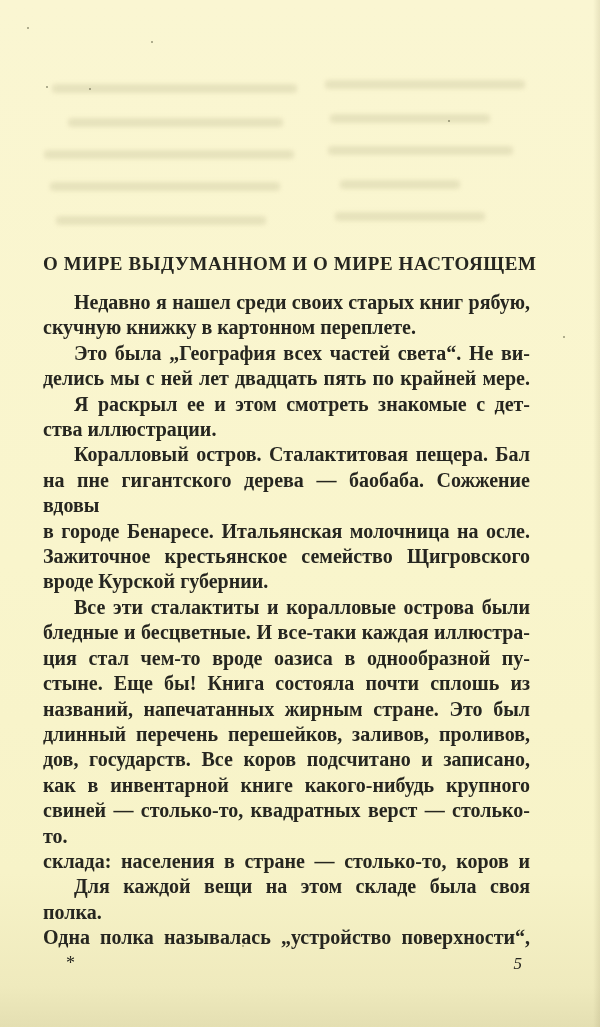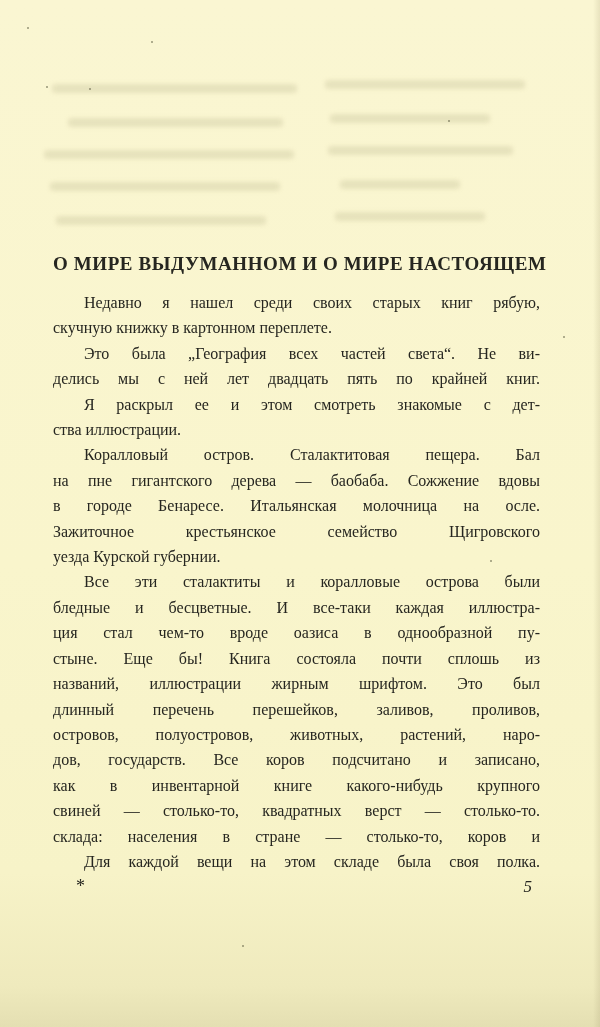--- a/index.html
+++ b/index.html
@@ -37,31 +37,32 @@
   .s7 { left: 10px;  top: 112px; width: 230px; }
   .s8 { left: 300px; top: 110px; width: 120px; }
   .s9 { left: 16px;  top: 146px; width: 210px; }
   .s10{ left: 295px; top: 142px; width: 150px; }
   .speck {
     position: absolute; width: 2px; height: 2px; border-radius: 50%;
     background: rgba(70,70,45,0.55);
   }
   
   .content {
-    position: absolute; left: 53px; top: 253px; width: 487px;
+    position: absolute; left: 43px; top: 253px; width: 487px;
   }
   .title {
     font-size: 19px; font-weight: bold; text-align: center;
     letter-spacing: 0.6px; line-height: 22px; margin: 0 0 15px 0;
     white-space: nowrap;
   }
   .line {
-    font-size: 16px; line-height: 25.4px;
+    font-size: 20px; line-height: 25.4px;
     text-align: justify; text-align-last: justify;
     white-space: normal;
+    font-weight: bold;
   }
   .line.ragged { text-align: left; text-align-last: left; }
   .line.indent { text-indent: 31px; }
   .footer-row {
     display: flex; justify-content: space-between; align-items: baseline;
     margin-top: 3px; padding: 0 8px 0 23px;
   }
   .footnote-star { font-size: 18px; line-height: 18px; }
   .page-number { font-size: 17px; font-style: italic; }
 </style>
@@ -92,40 +93,40 @@
   <div class="speck" style="left:242px; top:945px;"></div>
   <div class="speck" style="left:490px; top:560px;"></div>
 
   <div class="content">
 
     <h1 class="title">О МИРЕ ВЫДУМАННОМ И О МИРЕ НАСТОЯЩЕМ</h1>
 
     <div class="line indent">Недавно я нашел среди своих старых книг рябую,</div>
     <div class="line ragged">скучную книжку в картонном переплете.</div>
     <div class="line indent">Это была „География всех частей света“. Не ви-</div>
-    <div class="line">делись мы с ней лет двадцать пять по крайней книг.</div>
+    <div class="line">делись мы с ней лет двадцать пять по крайней мере.</div>
     <div class="line indent">Я раскрыл ее и этом смотреть знакомые с дет-</div>
     <div class="line ragged">ства иллюстрации.</div>
     <div class="line indent">Коралловый остров. Сталактитовая пещера. Бал</div>
     <div class="line">на пне гигантского дерева — баобаба. Сожжение вдовы</div>
     <div class="line">в городе Бенаресе. Итальянская молочница на осле.</div>
     <div class="line">Зажиточное крестьянское семейство Щигровского</div>
-    <div class="line ragged">уезда Курской губернии.</div>
+    <div class="line ragged">вроде Курской губернии.</div>
     <div class="line indent">Все эти сталактиты и коралловые острова были</div>
     <div class="line">бледные и бесцветные. И все-таки каждая иллюстра-</div>
     <div class="line">ция стал чем-то вроде оазиса в однообразной пу-</div>
     <div class="line">стыне. Еще бы! Книга состояла почти сплошь из</div>
-    <div class="line">названий, иллюстрации жирным шрифтом. Это был</div>
+    <div class="line">названий, напечатанных жирным стране. Это был</div>
     <div class="line">длинный перечень перешейков, заливов, проливов,</div>
-    <div class="line">островов, полуостровов, животных, растений, наро-</div>
     <div class="line">дов, государств. Все коров подсчитано и записано,</div>
     <div class="line">как в инвентарной книге какого-нибудь крупного</div>
     <div class="line">свиней — столько-то, квадратных верст — столько-то.</div>
     <div class="line">склада: населения в стране — столько-то, коров и</div>
     <div class="line indent">Для каждой вещи на этом складе была своя полка.</div>
+    <div class="line">Одна полка называлась „устройство поверхности“,</div>
 
     <div class="footer-row">
       <span class="footnote-star">*</span>
       <span class="page-number">5</span>
     </div>
 
   </div>
 </div>
 
 </body></html>

